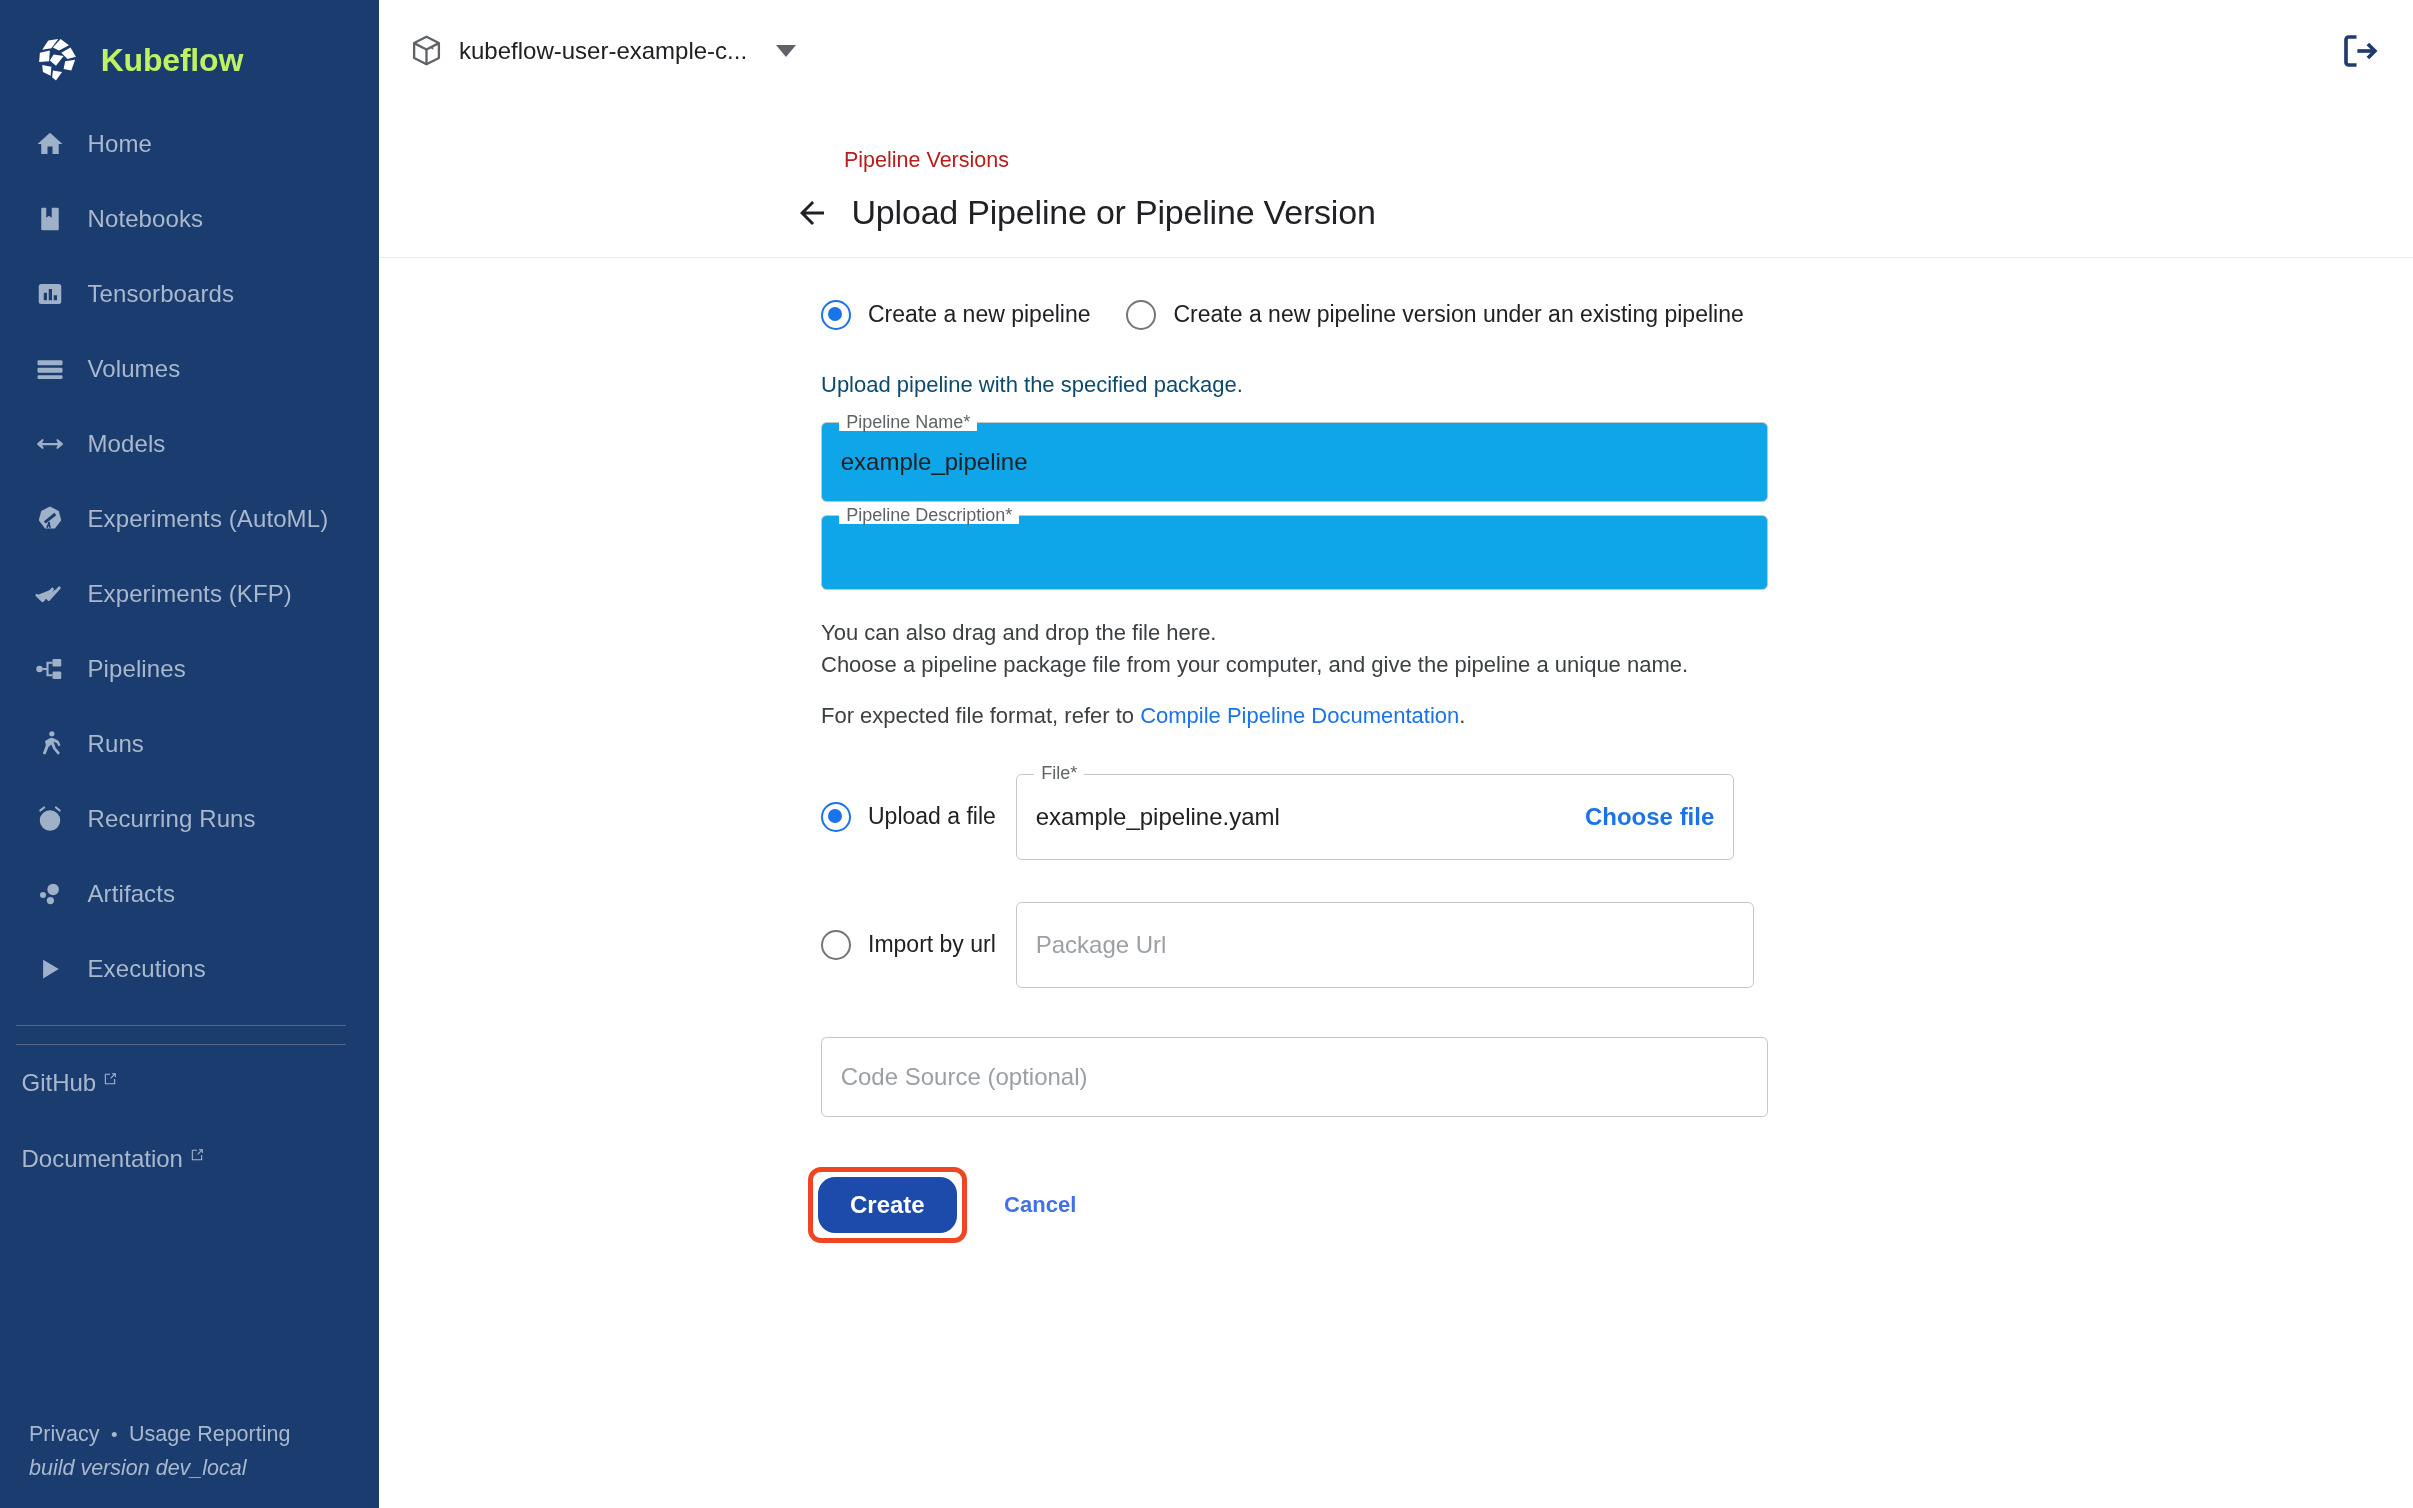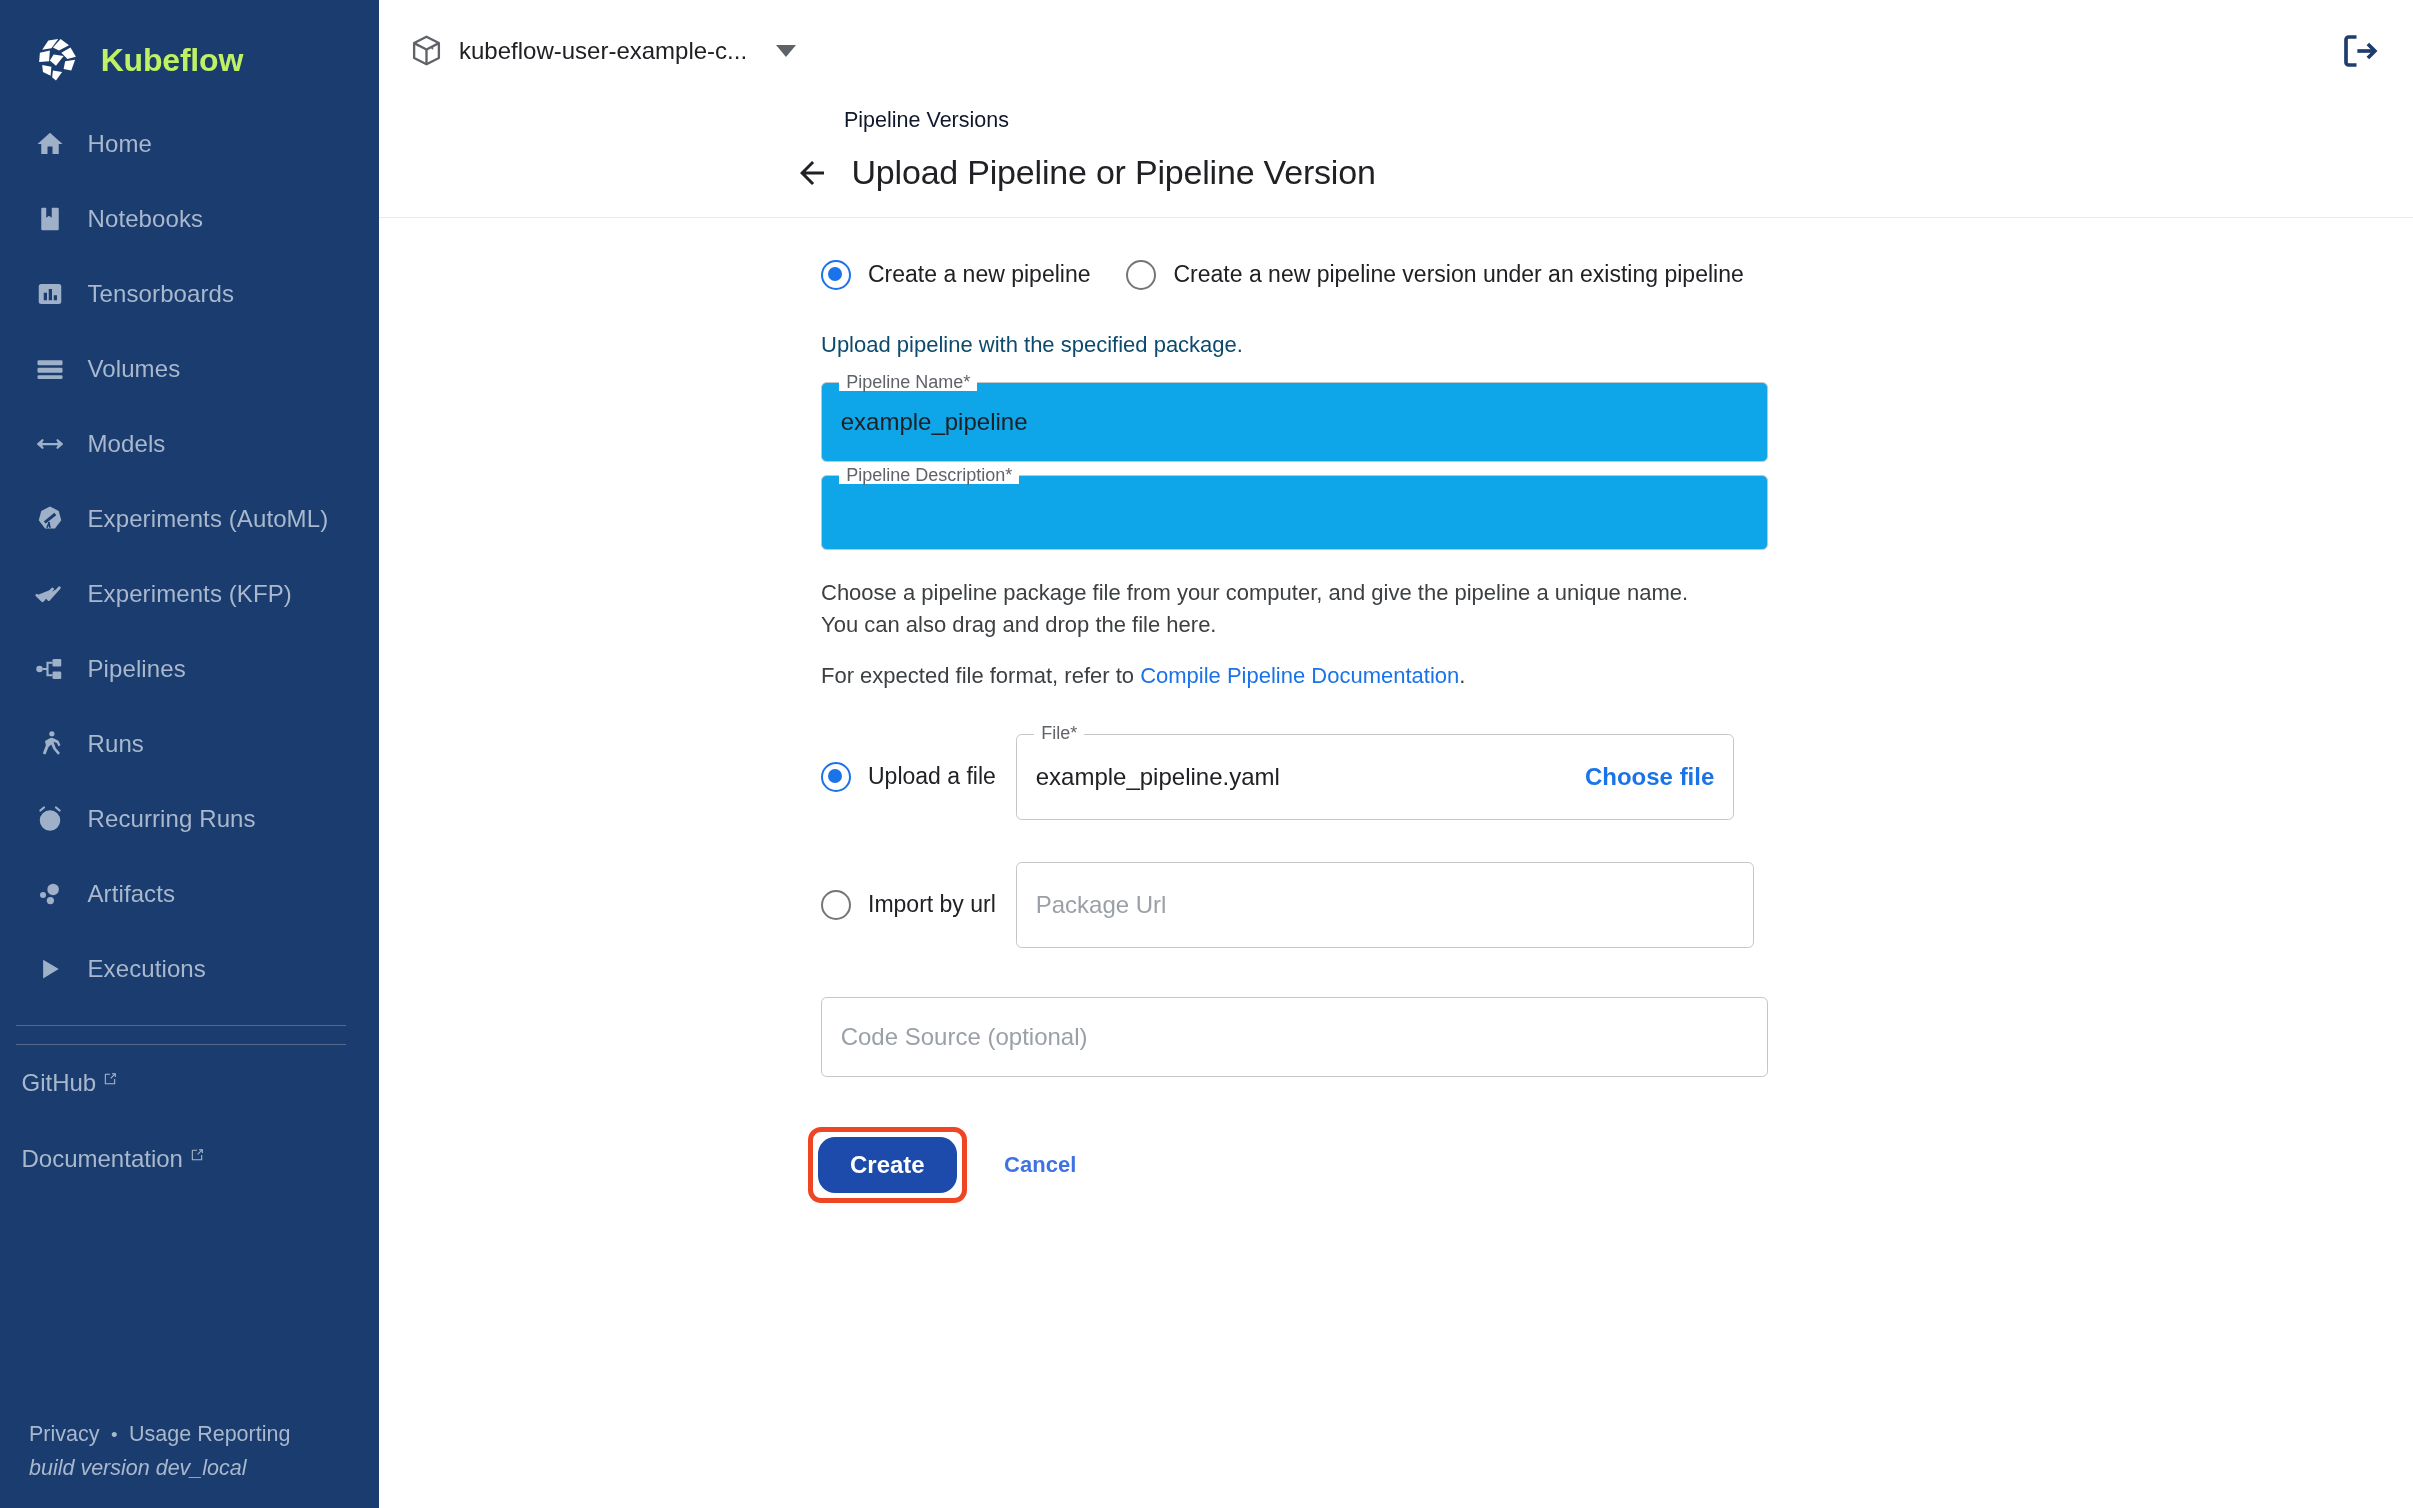--- a/index.html
+++ b/index.html
@@ -94,22 +94,22 @@
     width: 0; height: 0; margin-left: 13px;
     border-left: 10.8px solid transparent;
     border-right: 10.8px solid transparent;
     border-top: 12.2px solid #5f6368;
   }
   .logout { width: 42px; height: 42px; cursor: pointer; }
   .logout svg { width: 42px; height: 42px; fill: none; stroke: #1f3c6d; stroke-width: 2.1; }
 
   .page-head { background: #fff; padding: 0 0 0 0; }
   .breadcrumb {
-    font-size: 21.5px; color: #0f172a;
-    padding-left: 465px; padding-top: 7.2px;
+    font-size: 21.5px; color: #b91c1c;
+    padding-left: 465px; padding-top: 7.2px; margin-top: 40px;
   }
   .title-row {
     display: flex; align-items: center; gap: 21.5px;
     padding: 20px 0 24.4px 415px;
   }
   .back-arrow { width: 36px; height: 36px; cursor: pointer; }
   .back-arrow svg { width: 36px; height: 36px; fill: #202124; }
   .page-title {
     font-size: 34px; color: #202124; font-weight: 400;
     letter-spacing: -0.2px;
@@ -456,22 +456,22 @@
         <span class="legend">Pipeline Name*</span>
         <span class="fval">example_pipeline</span>
       </div>
 
       <div class="field field-desc">
         <span class="legend">Pipeline Description*</span>
         <span class="fval"></span>
       </div>
 
       <div class="para">
+        <div>You can also drag and drop the file here.</div>
         <div>Choose a pipeline package file from your computer, and give the pipeline a unique name.</div>
-        <div>You can also drag and drop the file here.</div>
       </div>
 
       <div class="para2">
         <span>For expected file format, refer to </span><span class="link">Compile Pipeline Documentation</span><span>.</span>
       </div>
 
       <div class="upload-block">
 
         <div class="up-row">
           <label class="up-left">

